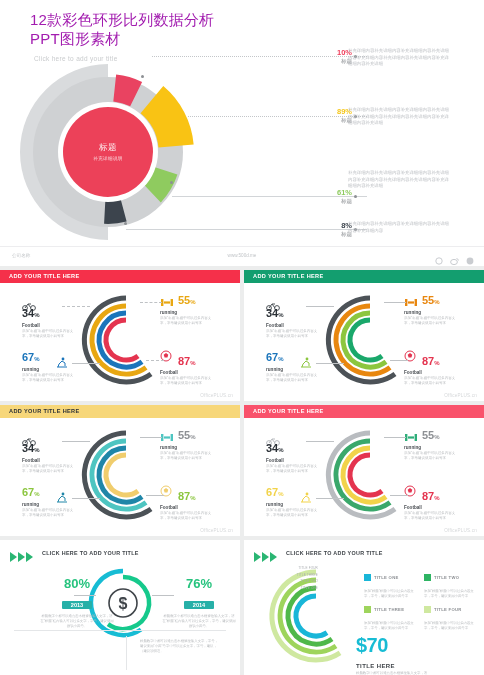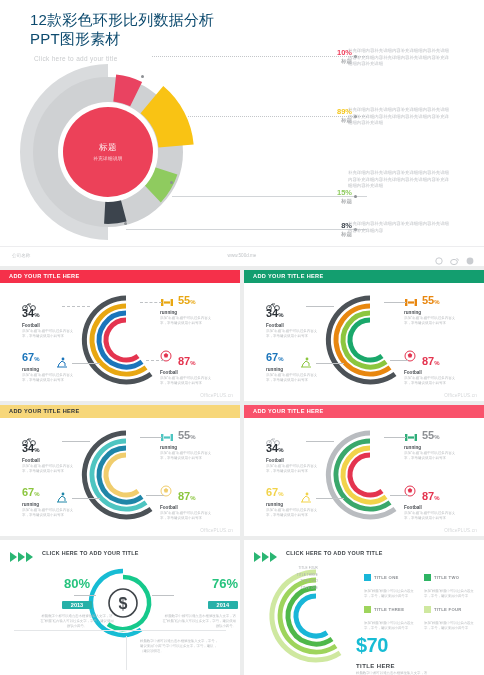--- a/index.html
+++ b/index.html
@@ -11,21 +11,21 @@
   }
   .page { position: relative; width: 484px; height: 675px; background: #eceded; }
 
   
   .hero {
     position: absolute; left: 0; top: 0; width: 484px; height: 266px;
     background: #ffffff;
   }
   .hero-title {
     position: absolute; left: 30px; top: 10px;
-    font-size: 15px; line-height: 19px; color: #0c4a6e;
+    font-size: 15px; line-height: 19px; color: #a21caf;
     font-weight: 400; letter-spacing: .2px; white-space: pre-line;
   }
   .hero-sub {
     position: absolute; left: 34px; top: 55px;
     font-size: 6.5px; color: #c9cbcd; letter-spacing: .3px;
   }
 
   .donut-wrap { position: absolute; left: 8px; top: 56px; width: 200px; height: 190px; }
   .donut-center-txt {
     position: absolute; left: 0; top: 0; width: 200px; height: 190px;
@@ -145,21 +145,21 @@
     <div class="callout" style="left:296px; top:107px; width:56px;">
       <div class="pct" style="color:#f6c719;">89%</div>
       <div class="cap">标题</div>
       <div class="body">补充详细内容补充详细内容补充详细细内容补充详细内容补充详细内容补充详细内容补充详细内容补充详细细内容补充详细</div>
     </div>
 
     <div class="leader solid" style="left:172px; top:196px; width:195px;"></div>
     <div class="dot" style="left:170px; top:181px;"></div>
     <div class="dot" style="left:354px; top:194.5px;"></div>
     <div class="callout" style="left:296px; top:188px; width:56px;">
-      <div class="pct" style="color:#8fcb5f;">15%</div>
+      <div class="pct" style="color:#8fcb5f;">61%</div>
       <div class="cap">标题</div>
       <div class="body" style="top:-18px;">补充详细内容补充详细内容补充详细细内容补充详细内容补充详细内容补充详细内容补充详细内容补充详细细内容补充详细</div>
     </div>
 
     <div class="leader solid" style="left:126px; top:229px; width:241px;"></div>
     <div class="dot" style="left:124px; top:222px;"></div>
     <div class="dot" style="left:354px; top:227.5px;"></div>
     <div class="callout" style="left:296px; top:221px; width:56px;">
       <div class="pct" style="color:#3c444d;">8%</div>
       <div class="cap">标题</div>
@@ -481,21 +481,21 @@
         <path d="M 0,-26 A 26,26 0 1 1 -15,21.2" stroke="#16c98c" stroke-width="4.5"></path>
       </g>
       <circle cx="35" cy="35" r="14" fill="none" stroke="#3f4449" stroke-width="1.6"></circle>
       <text x="35" y="41" text-anchor="middle" font-size="16" font-weight="bold" fill="#3f4449" font-family="Liberation Sans, sans-serif">$</text>
     </svg>
     <div style="position:absolute;left:38px;top:36px;width:78px;text-align:center;">
       <div class="yr-pct">80%</div>
       <div style="margin-top:2px;"><span class="yr-badge">2013</span></div>
       <div class="yr-txt" style="margin-left:2px;">标题数字中都可以通点击本框修改输入文字，请在“标题”栏内输入可以过多文字，字号，建议使用微软小四号。</div>
     </div>
-    <div style="position:absolute;left:160px;top:36px;width:78px;text-align:right;">
+    <div style="position:absolute;left:160px;top:36px;width:78px;text-align:center;">
       <div class="yr-pct">76%</div>
       <div style="margin-top:2px;"><span class="yr-badge">2014</span></div>
       <div class="yr-txt" style="margin-left:2px;">标题数字中都可以通点击本框修改输入文字，请在“标题”栏内输入可以过多文字，字号，建议使用微软小四号。</div>
     </div>
     <div class="conn" style="left:74px; top:55px; width:22px;"></div>
     <div class="conn" style="left:152px; top:55px; width:22px;"></div>
     <div style="position:absolute;left:14px;top:90px;width:212px;height:1px;background:#e4e6e8;"></div>
     <div style="position:absolute;left:126px;top:96px;width:1px;height:34px;background:#e4e6e8;"></div>
     <div style="position:absolute;left:140px;top:96px;">
       <div class="kpi-txt" style="width:78px;">标题数字中都可以通点击本框修改输入文字，字号，建议使用“小四”号字中可以过多文字，字号，建议，（建议说明语。</div>

